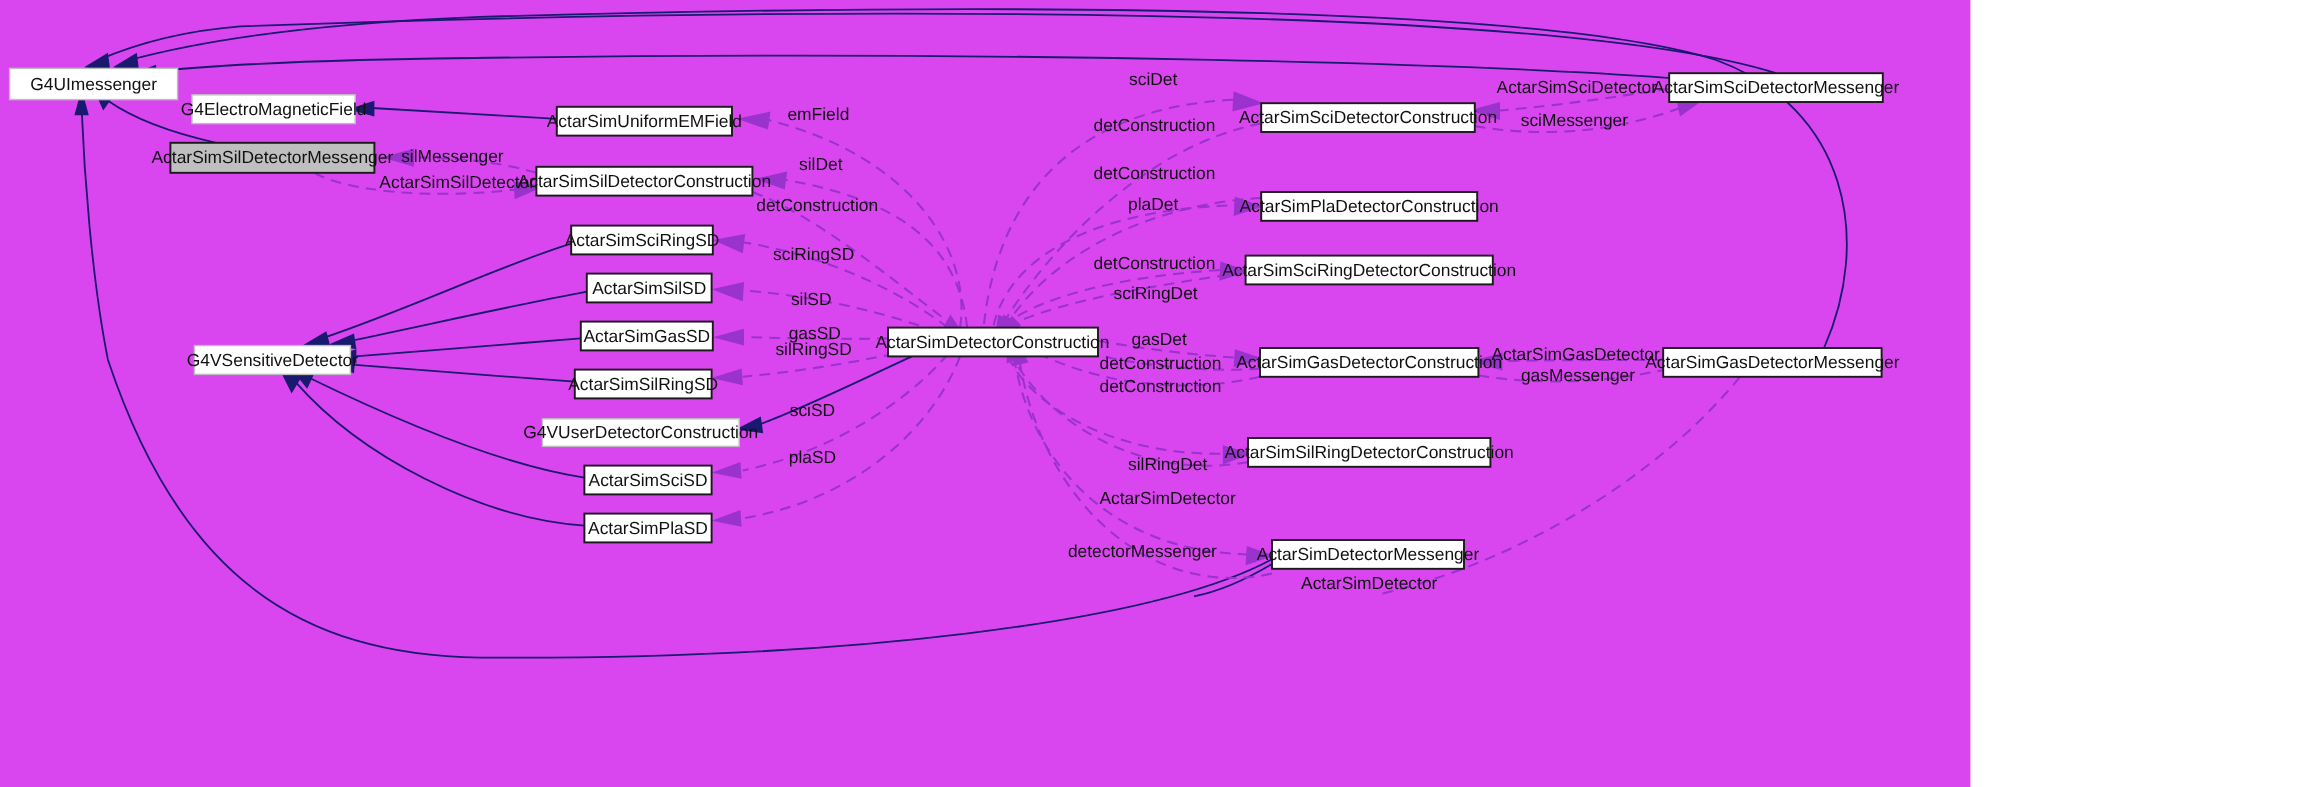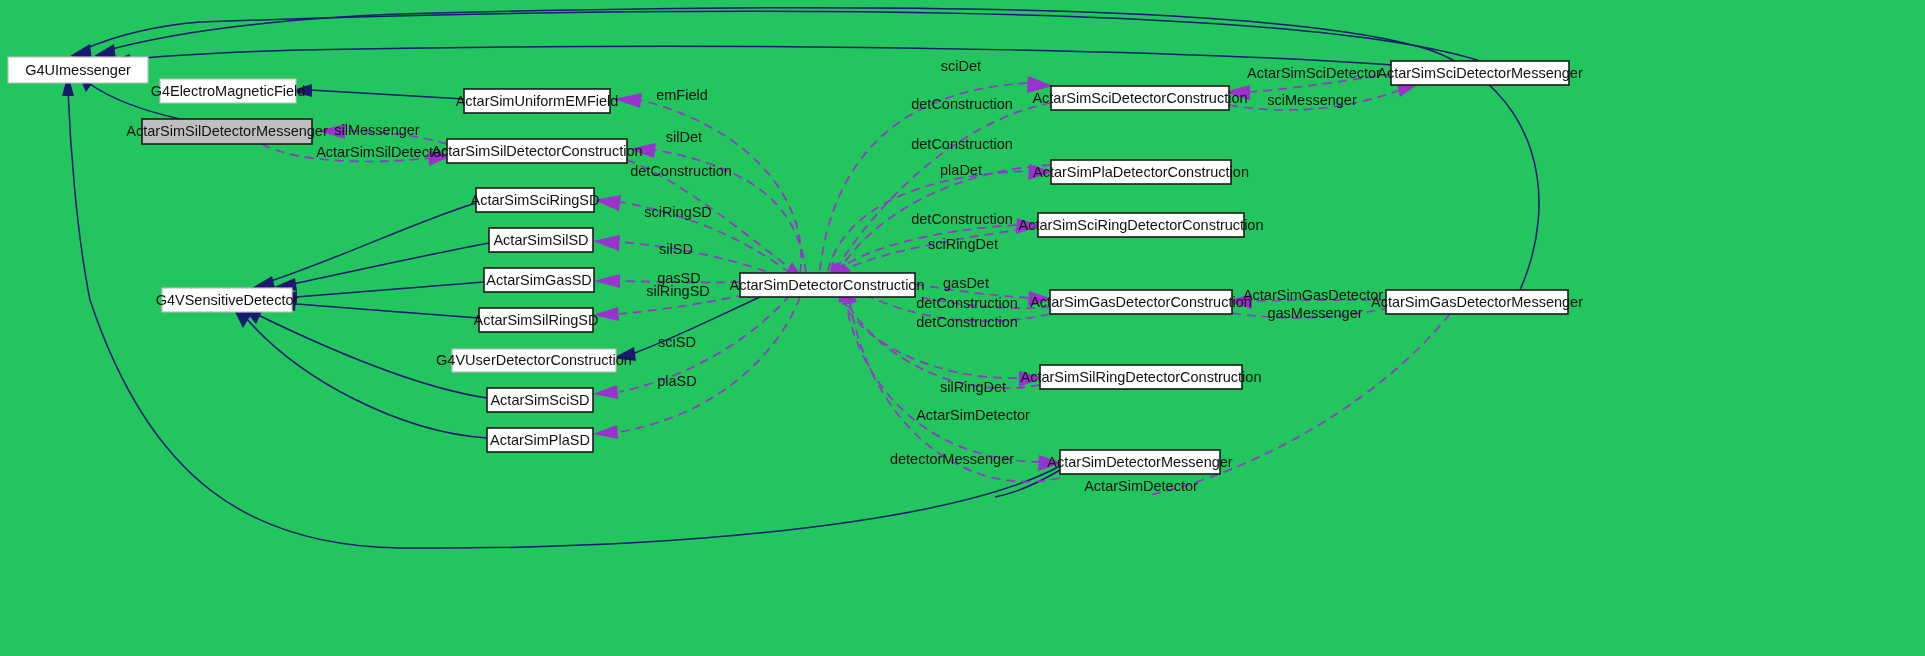--- a/index.html
+++ b/index.html
@@ -5,23 +5,23 @@
   html, body {
     margin: 0;
     padding: 0;
     background: #ffffff;
   }
   body {
     font-family: "Liberation Sans", sans-serif;
   }
   #diagram-root {
     position: relative;
-    width: 1925px;
+    width: 1642px;
     height: 656px;
-    background: #22c55e;
+    background: #d946ef;
     overflow: hidden;
   }
   svg#graph {
     position: absolute;
     left: 0;
     top: 0;
     width: 1925px;
     height: 656px;
   }
   .node-box {

